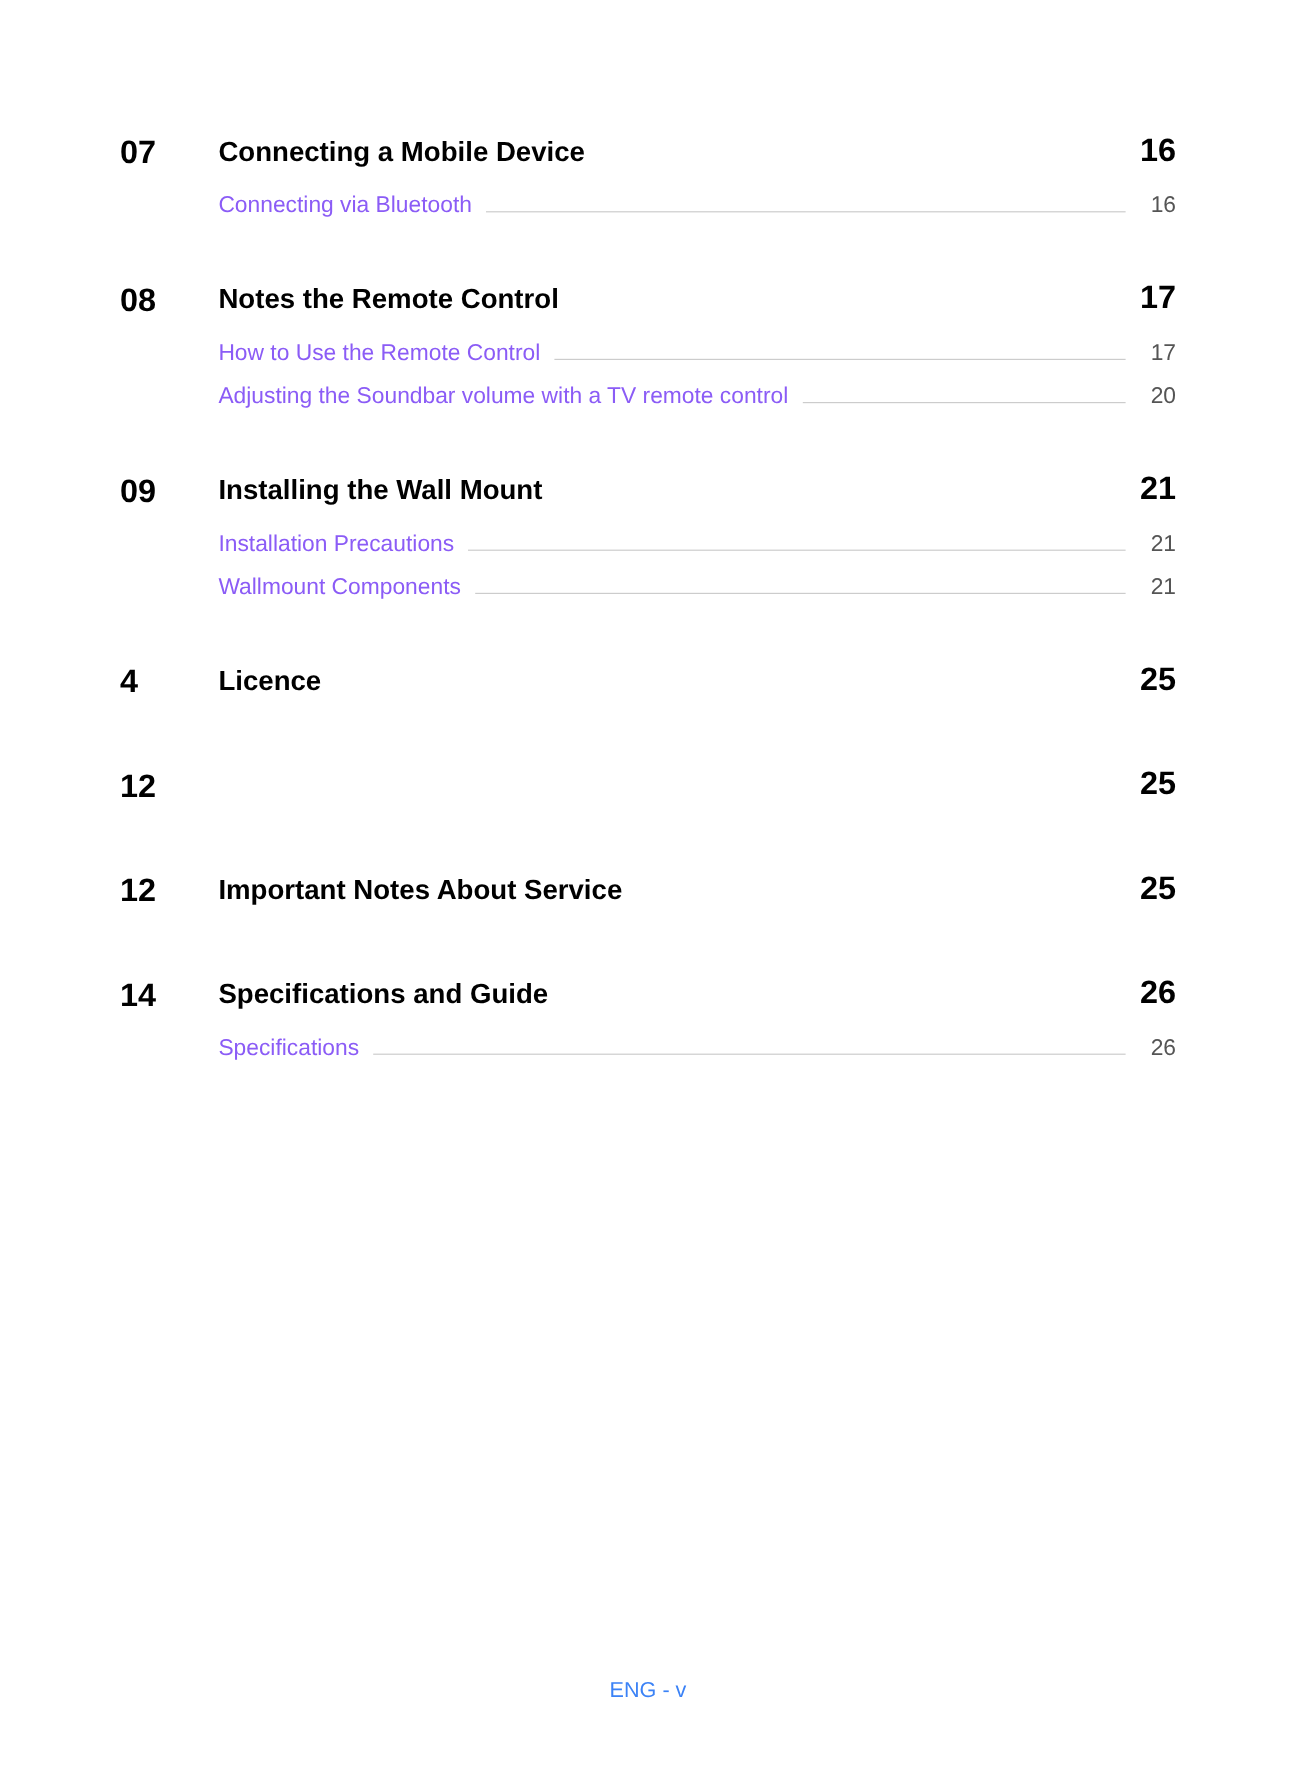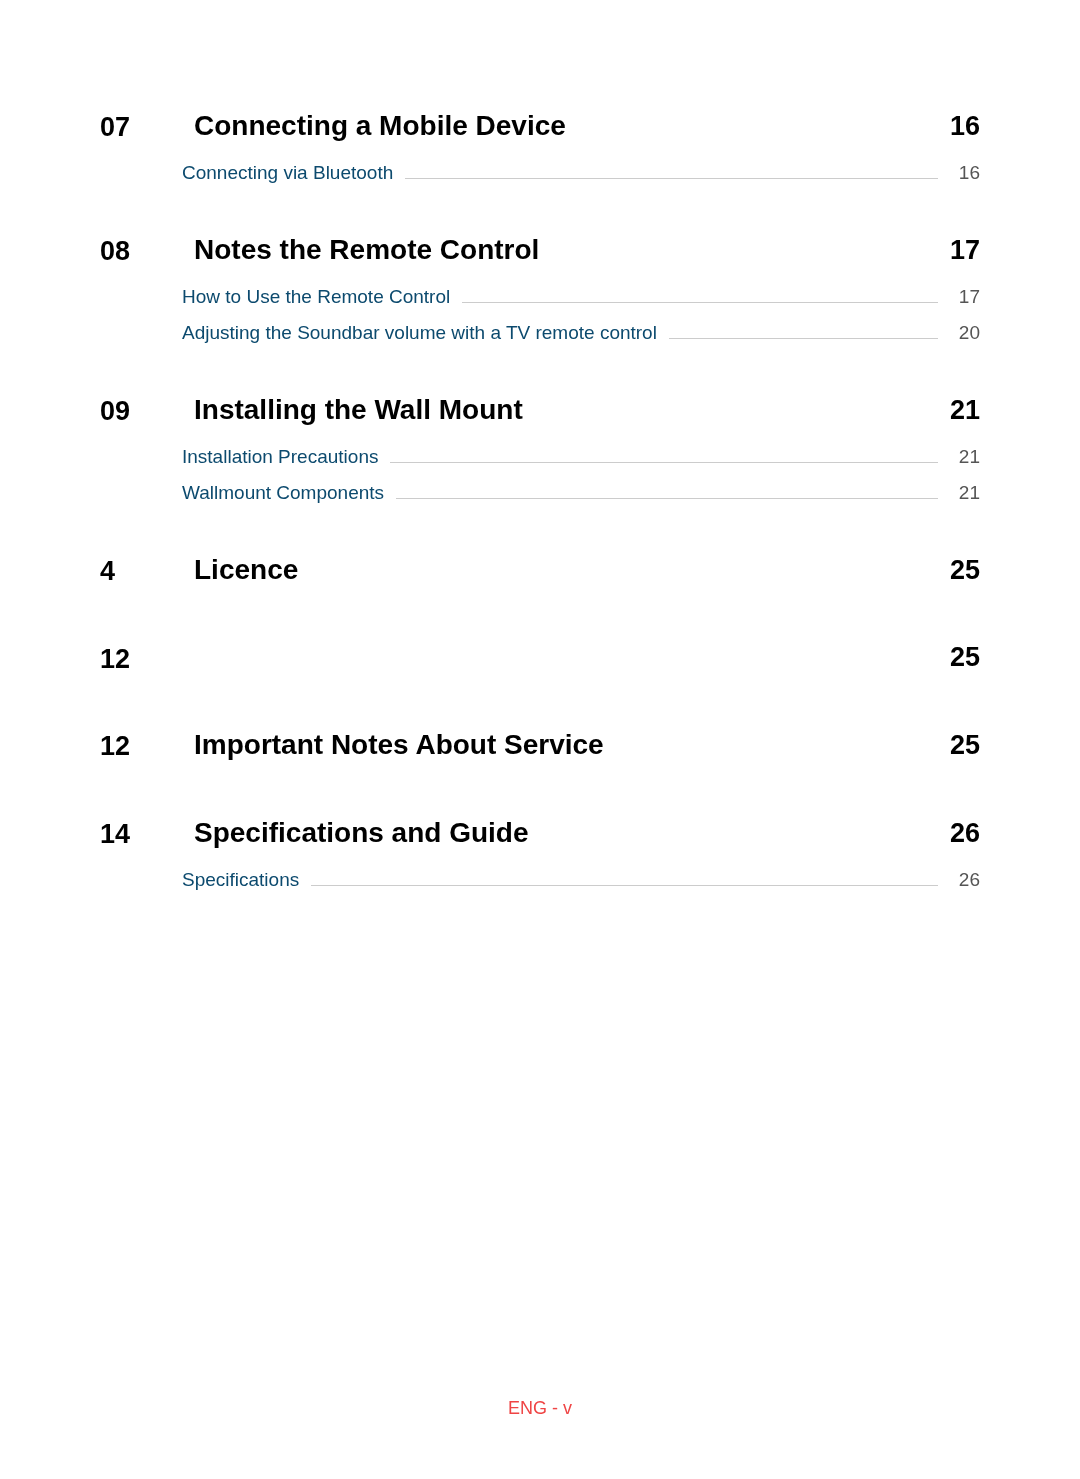--- a/index.html
+++ b/index.html
@@ -33,64 +33,63 @@
     .section-content {
       flex: 1;
     }
     .section-header {
       display: flex;
       align-items: baseline;
       margin-bottom: 20px;
     }
     .section-title {
       font-weight: 700;
-      font-size: 28px;
+      font-size: 23px;
       color: #000;
       flex: 0 0 auto;
-      margin-left: 12px;
     }
     .header-spacer {
       flex: 1;
     }
     .section-page {
       font-weight: 700;
       font-size: 27px;
       color: #000;
       text-align: right;
     }
     .subsection {
       display: flex;
       align-items: baseline;
       margin-bottom: 14px;
       font-size: 19px;
       color: #555;
     }
     .subsection-title {
       flex: 0 0 auto;
-      color: #0c4a6e;
+      color: #8b5cf6;
     }
     .leader {
       flex: 1;
       border-bottom: 1px solid #ccc;
       margin: 0 12px 5px 12px;
       min-width: 40px;
     }
     .subsection-page {
       color: #555;
       text-align: right;
       min-width: 30px;
     }
     .footer {
       position: absolute;
       bottom: 60px;
       left: 0;
       right: 0;
       text-align: center;
       font-size: 18px;
-      color: #ef4444;
+      color: #3b82f6;
     }
     .section-gap {
       margin-top: 36px;
     }
   </style>
 </head>
 <body>
 
 <div class="toc-container">
 

